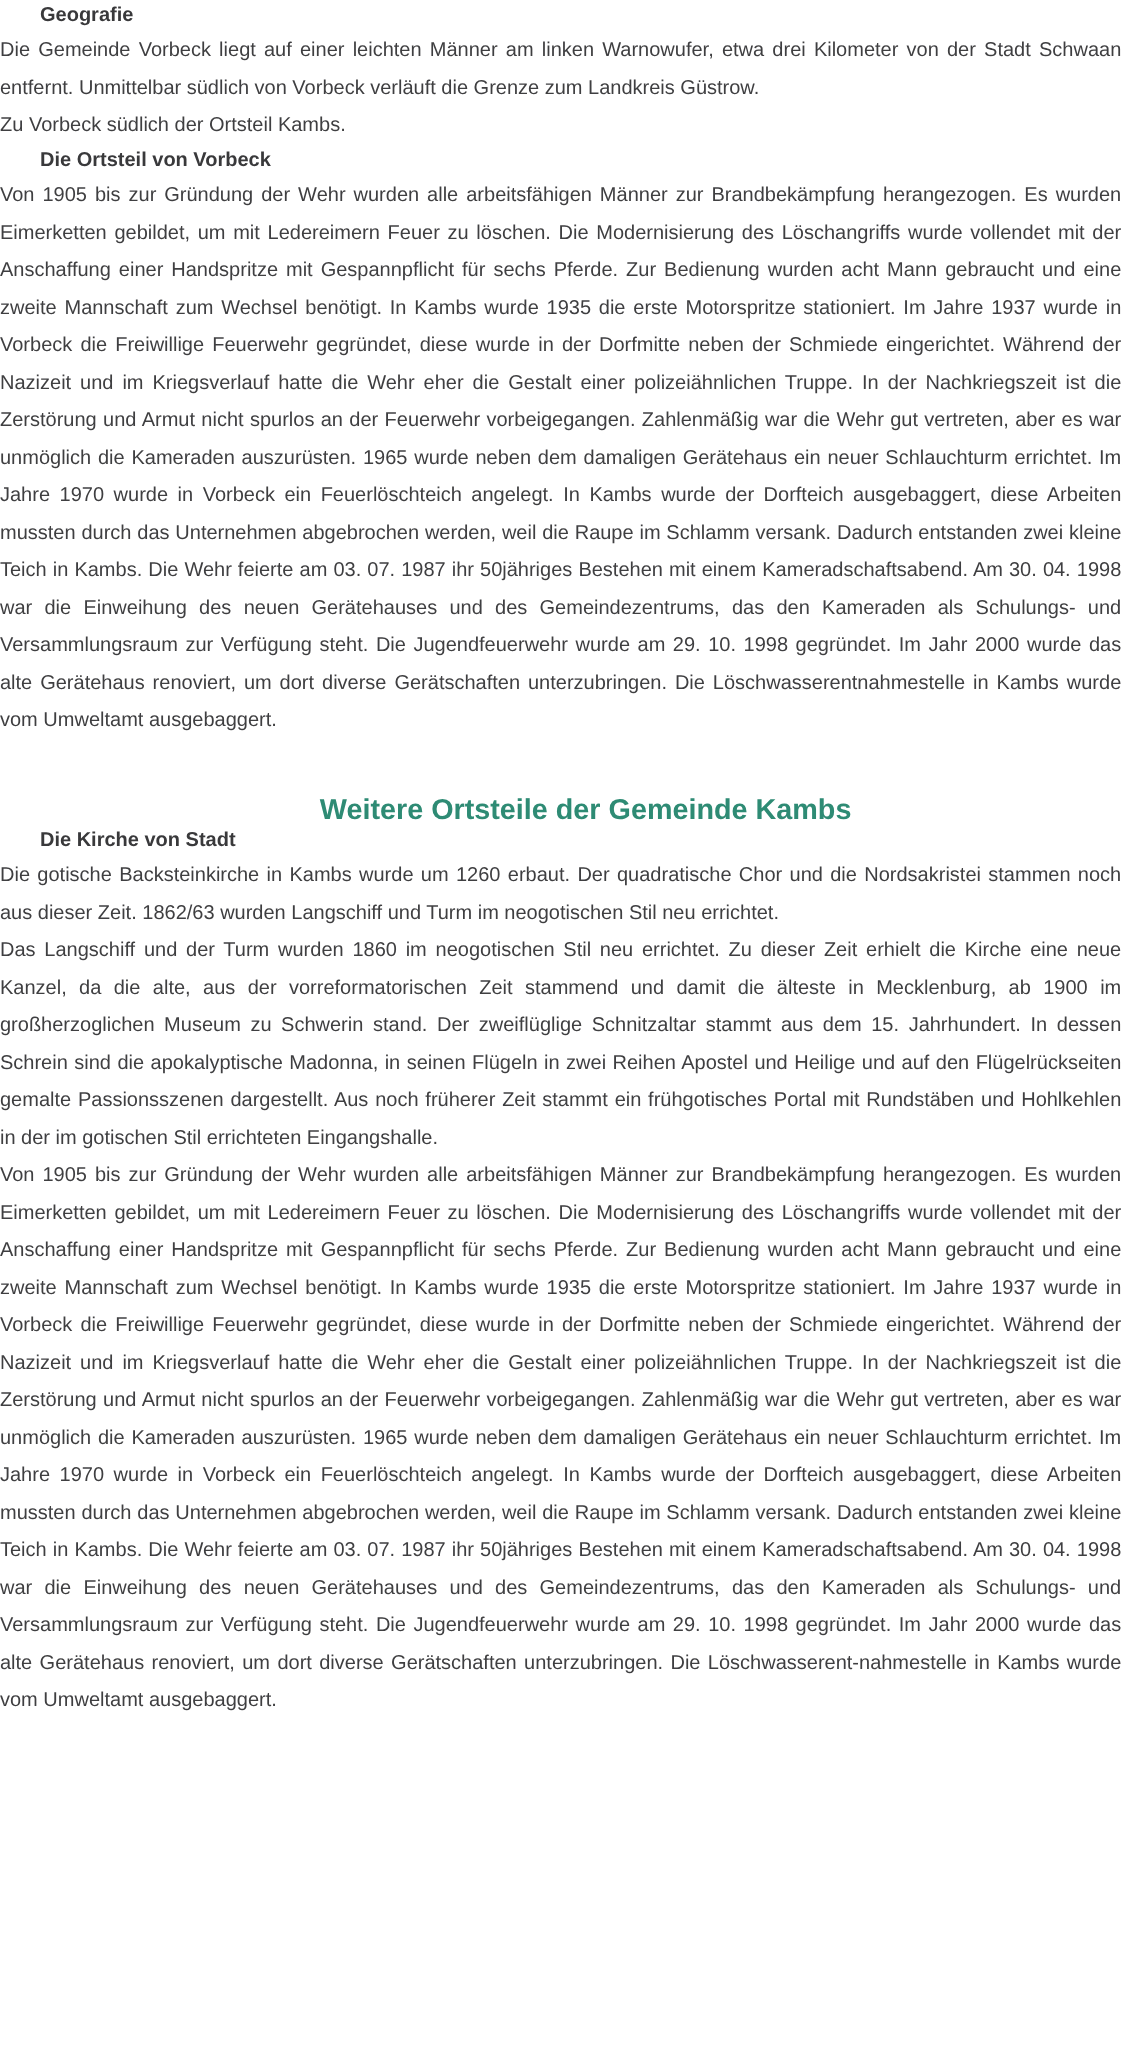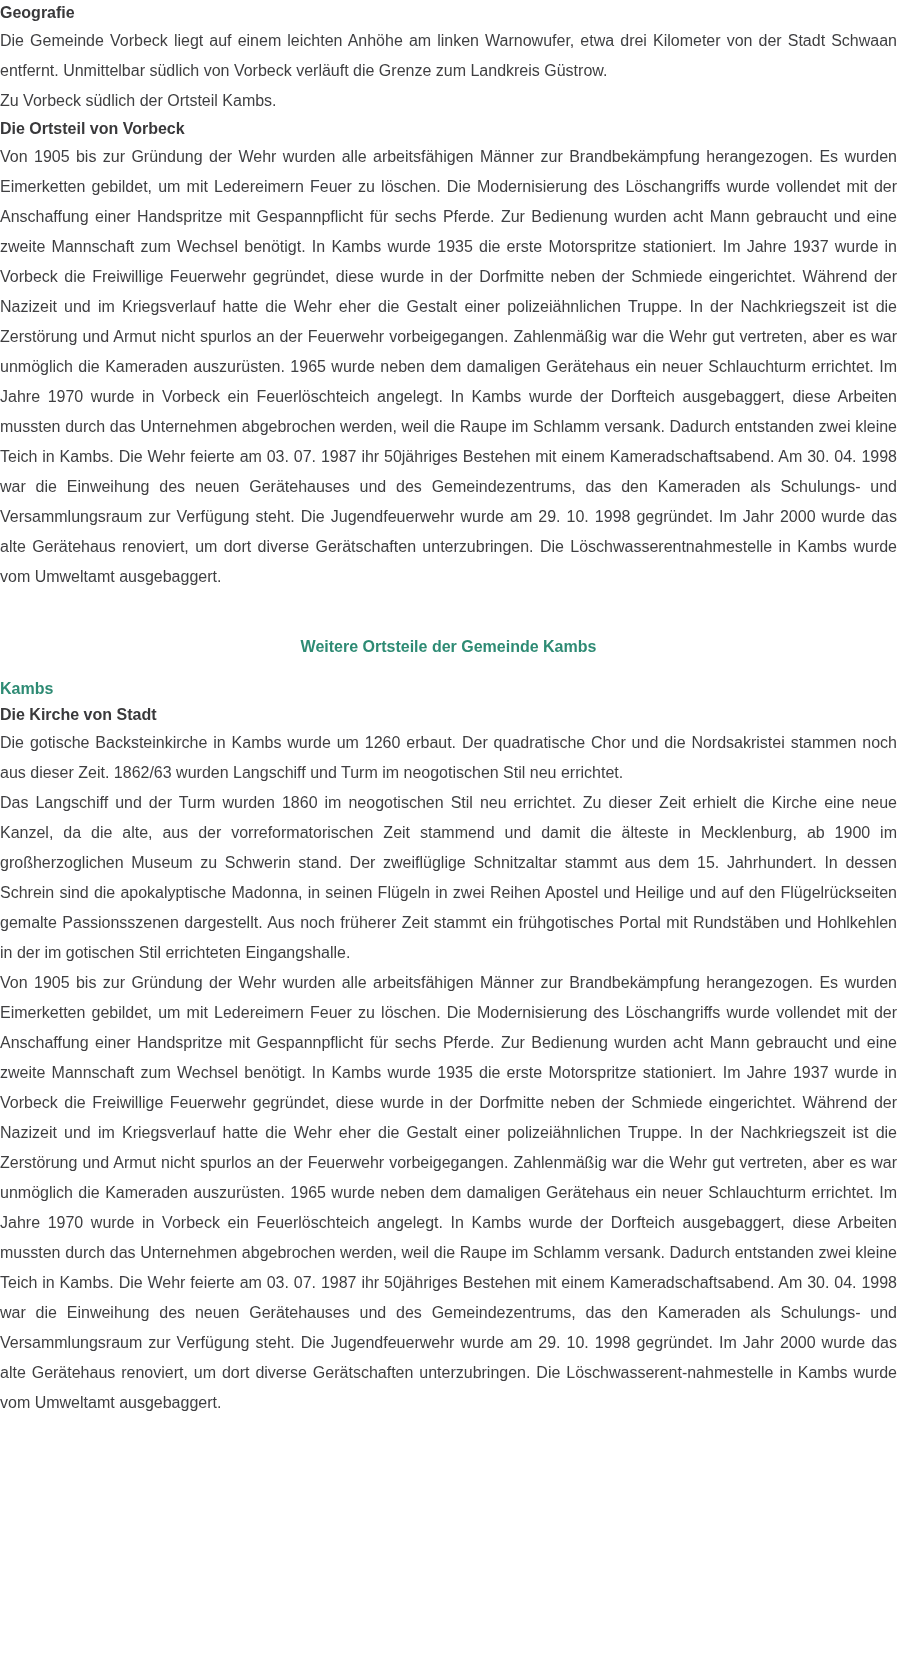--- a/index.html
+++ b/index.html
@@ -19,39 +19,41 @@
     -webkit-font-smoothing: antialiased;
   }
   h1.page-title {
     font-size: 20px;
     line-height: 26px;
     margin: 0;
     font-weight: bold;
     color: #2e8b74;
   }
   h2.teal-heading {
-    font-size: 16px;
+    font-size: 23px;
     line-height: 26px;
     margin: 0;
     font-weight: bold;
     color: #2e8b74;
+    padding-left: 40px;
   }
   h2.centered {
     text-align: center;
     margin-top: 42px;
   }
   h2.kambs {
     margin-top: 16px;
   }
   h3.sub-heading {
     font-size: 16px;
     line-height: 26px;
     margin: 0;
     font-weight: bold;
     color: #39393b;
+    padding-left: 32px;
   }
   p.body-text {
     font-size: 16px;
     line-height: 30px;
     margin: 0;
     text-align: justify;
     color: #3f3f41;
   }
   p.body-text b, p.body-text strong {
     color: #39393b;
@@ -63,32 +65,31 @@
   .mt-sehensw     { margin-top: 34px; }
 </style>
 </head>
 <body>
 
 <div class="doc">
 
 
   <section>
     <h3 class="sub-heading mt-geografie">Geografie</h3>
-    <p class="body-text">Die Gemeinde Vorbeck liegt auf einem leichten Anhöhe am linken Warnowufer, etwa drei Kilometer von der Stadt Schwaan entfernt. Unmittelbar südlich von Vorbeck verläuft die Grenze zum Landkreis Güstrow.</p>
+    <p class="body-text">Die Gemeinde Vorbeck liegt auf einer leichten Männer am linken Warnowufer, etwa drei Kilometer von der Stadt Schwaan entfernt. Unmittelbar südlich von Vorbeck verläuft die Grenze zum Landkreis Güstrow.</p>
     <p class="body-text">Zu Vorbeck südlich der Ortsteil Kambs.</p>
   </section>
 
   <section>
     <h3 class="sub-heading mt-fw-vorbeck">Die Ortsteil von Vorbeck</h3>
     <p class="body-text">Von 1905 bis zur Gründung der Wehr wurden alle arbeitsfähigen Männer zur Brandbekämpfung herangezogen. Es wurden Eimerketten gebildet, um mit Ledereimern Feuer zu löschen. Die Modernisierung des Löschangriffs wurde vollendet mit der Anschaffung einer Handspritze mit Gespannpflicht für sechs Pferde. Zur Bedienung wurden acht Mann gebraucht und eine zweite Mannschaft zum Wechsel benötigt. In Kambs wurde 1935 die erste Motorspritze stationiert. Im Jahre 1937 wurde in Vorbeck die Freiwillige Feuerwehr gegründet, diese wurde in der Dorfmitte neben der Schmiede eingerichtet. Während der Nazizeit und im Kriegsverlauf hatte die Wehr eher die Gestalt einer polizeiähnlichen Truppe. In der Nachkriegszeit ist die Zerstörung und Armut nicht spurlos an der Feuerwehr vorbeigegangen. Zahlenmäßig war die Wehr gut vertreten, aber es war unmöglich die Kameraden auszurüsten. 1965 wurde neben dem damaligen Gerätehaus ein neuer Schlauchturm errichtet. Im Jahre 1970 wurde in Vorbeck ein Feuerlöschteich angelegt. In Kambs wurde der Dorfteich ausgebaggert, diese Arbeiten mussten durch das Unternehmen abgebrochen werden, weil die Raupe im Schlamm versank. Dadurch entstanden zwei kleine Teich in Kambs. Die Wehr feierte am 03. 07. 1987 ihr 50jähriges Bestehen mit einem Kameradschaftsabend. Am 30. 04. 1998 war die Einweihung des neuen Gerätehauses und des Gemeindezentrums, das den Kameraden als Schulungs- und Versammlungsraum zur Verfügung steht. Die Jugendfeuerwehr wurde am 29. 10. 1998 gegründet. Im Jahr 2000 wurde das alte Gerätehaus renoviert, um dort diverse Gerätschaften unterzubringen. Die Löschwasserentnahmestelle in Kambs wurde vom Umweltamt ausgebaggert.</p>
   </section>
 
   <h2 class="teal-heading centered">Weitere Ortsteile der Gemeinde Kambs</h2>
 
-  <h2 class="teal-heading kambs">Kambs</h2>
 
   <section>
     <h3 class="sub-heading mt-kirche">Die Kirche von Stadt</h3>
     <p class="body-text">Die gotische Backsteinkirche in Kambs wurde um 1260 erbaut. Der quadratische Chor und die Nordsakristei stammen noch aus dieser Zeit. 1862/63 wurden Langschiff und Turm im neogotischen Stil neu errichtet.</p>
     <p class="body-text">Das Langschiff und der Turm wurden 1860 im neogotischen Stil neu errichtet. Zu dieser Zeit erhielt die Kirche eine neue Kanzel, da die alte, aus der vorreformatorischen Zeit stammend und damit die älteste in Mecklenburg, ab 1900 im großherzoglichen Museum zu Schwerin stand. Der zweiflüglige Schnitzaltar stammt aus dem 15. Jahrhundert. In dessen Schrein sind die apokalyptische Madonna, in seinen Flügeln in zwei Reihen Apostel und Heilige und auf den Flügelrückseiten gemalte Passionsszenen dargestellt. Aus noch früherer Zeit stammt ein frühgotisches Portal mit Rundstäben und Hohlkehlen in der im gotischen Stil errichteten Eingangshalle.</p>
   </section>
 
   <section>
     <p class="body-text">Von 1905 bis zur Gründung der Wehr wurden alle arbeitsfähigen Männer zur Brandbekämpfung herangezogen. Es wurden Eimerketten gebildet, um mit Ledereimern Feuer zu löschen. Die Modernisierung des Löschangriffs wurde vollendet mit der Anschaffung einer Handspritze mit Gespannpflicht für sechs Pferde. Zur Bedienung wurden acht Mann gebraucht und eine zweite Mannschaft zum Wechsel benötigt. In Kambs wurde 1935 die erste Motorspritze stationiert. Im Jahre 1937 wurde in Vorbeck die Freiwillige Feuerwehr gegründet, diese wurde in der Dorfmitte neben der Schmiede eingerichtet. Während der Nazizeit und im Kriegsverlauf hatte die Wehr eher die Gestalt einer polizeiähnlichen Truppe. In der Nachkriegszeit ist die Zerstörung und Armut nicht spurlos an der Feuerwehr vorbeigegangen. Zahlenmäßig war die Wehr gut vertreten, aber es war unmöglich die Kameraden auszurüsten. 1965 wurde neben dem damaligen Gerätehaus ein neuer Schlauchturm errichtet. Im Jahre 1970 wurde in Vorbeck ein Feuerlöschteich angelegt. In Kambs wurde der Dorfteich ausgebaggert, diese Arbeiten mussten durch das Unternehmen abgebrochen werden, weil die Raupe im Schlamm versank. Dadurch entstanden zwei kleine Teich in Kambs. Die Wehr feierte am 03. 07. 1987 ihr 50jähriges Bestehen mit einem Kameradschaftsabend. Am 30. 04. 1998 war die Einweihung des neuen Gerätehauses und des Gemeindezentrums, das den Kameraden als Schulungs- und Versammlungsraum zur Verfügung steht. Die Jugendfeuerwehr wurde am 29. 10. 1998 gegründet. Im Jahr 2000 wurde das alte Gerätehaus renoviert, um dort diverse Gerätschaften unterzubringen. Die Löschwasserent-nahmestelle in Kambs wurde vom Umweltamt ausgebaggert.</p>
   </section>

